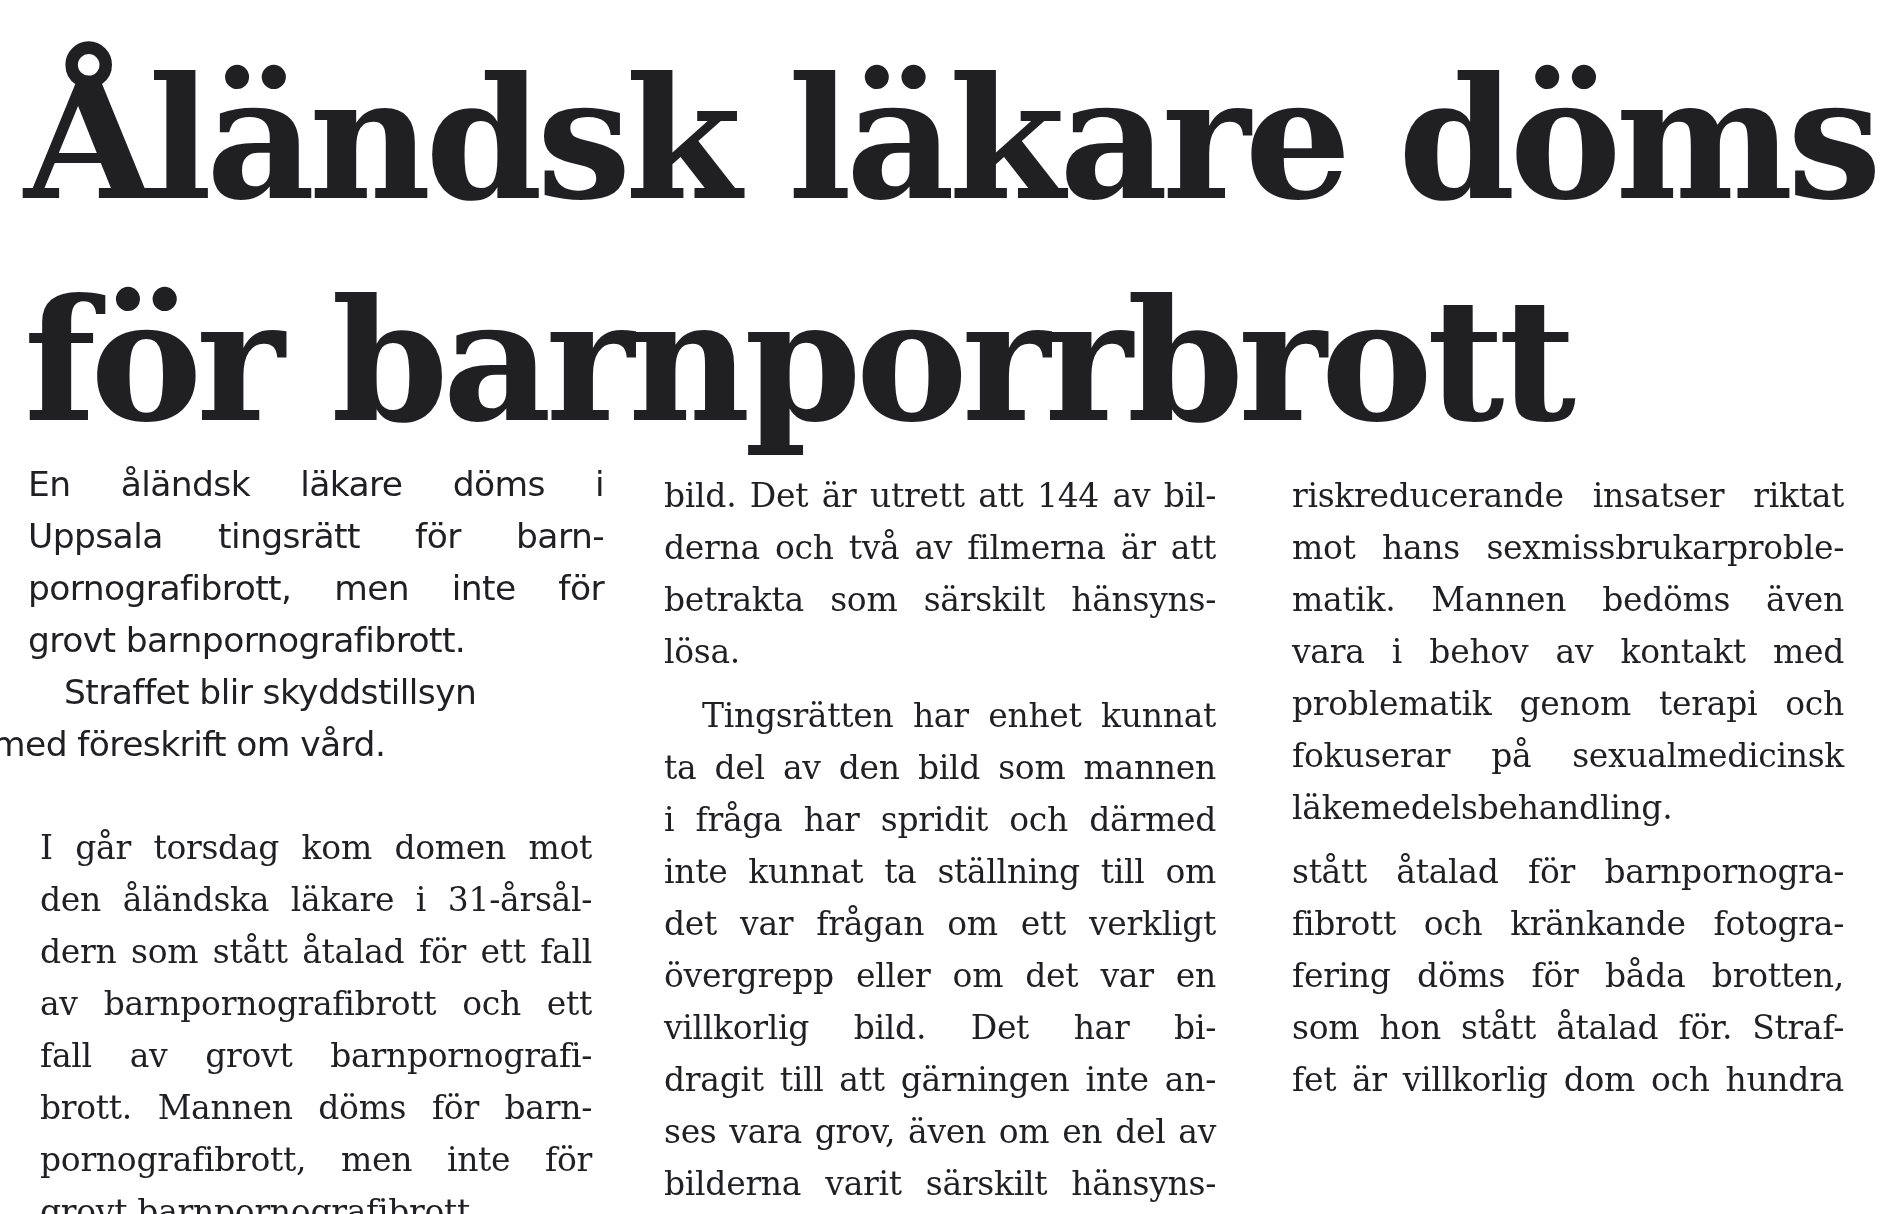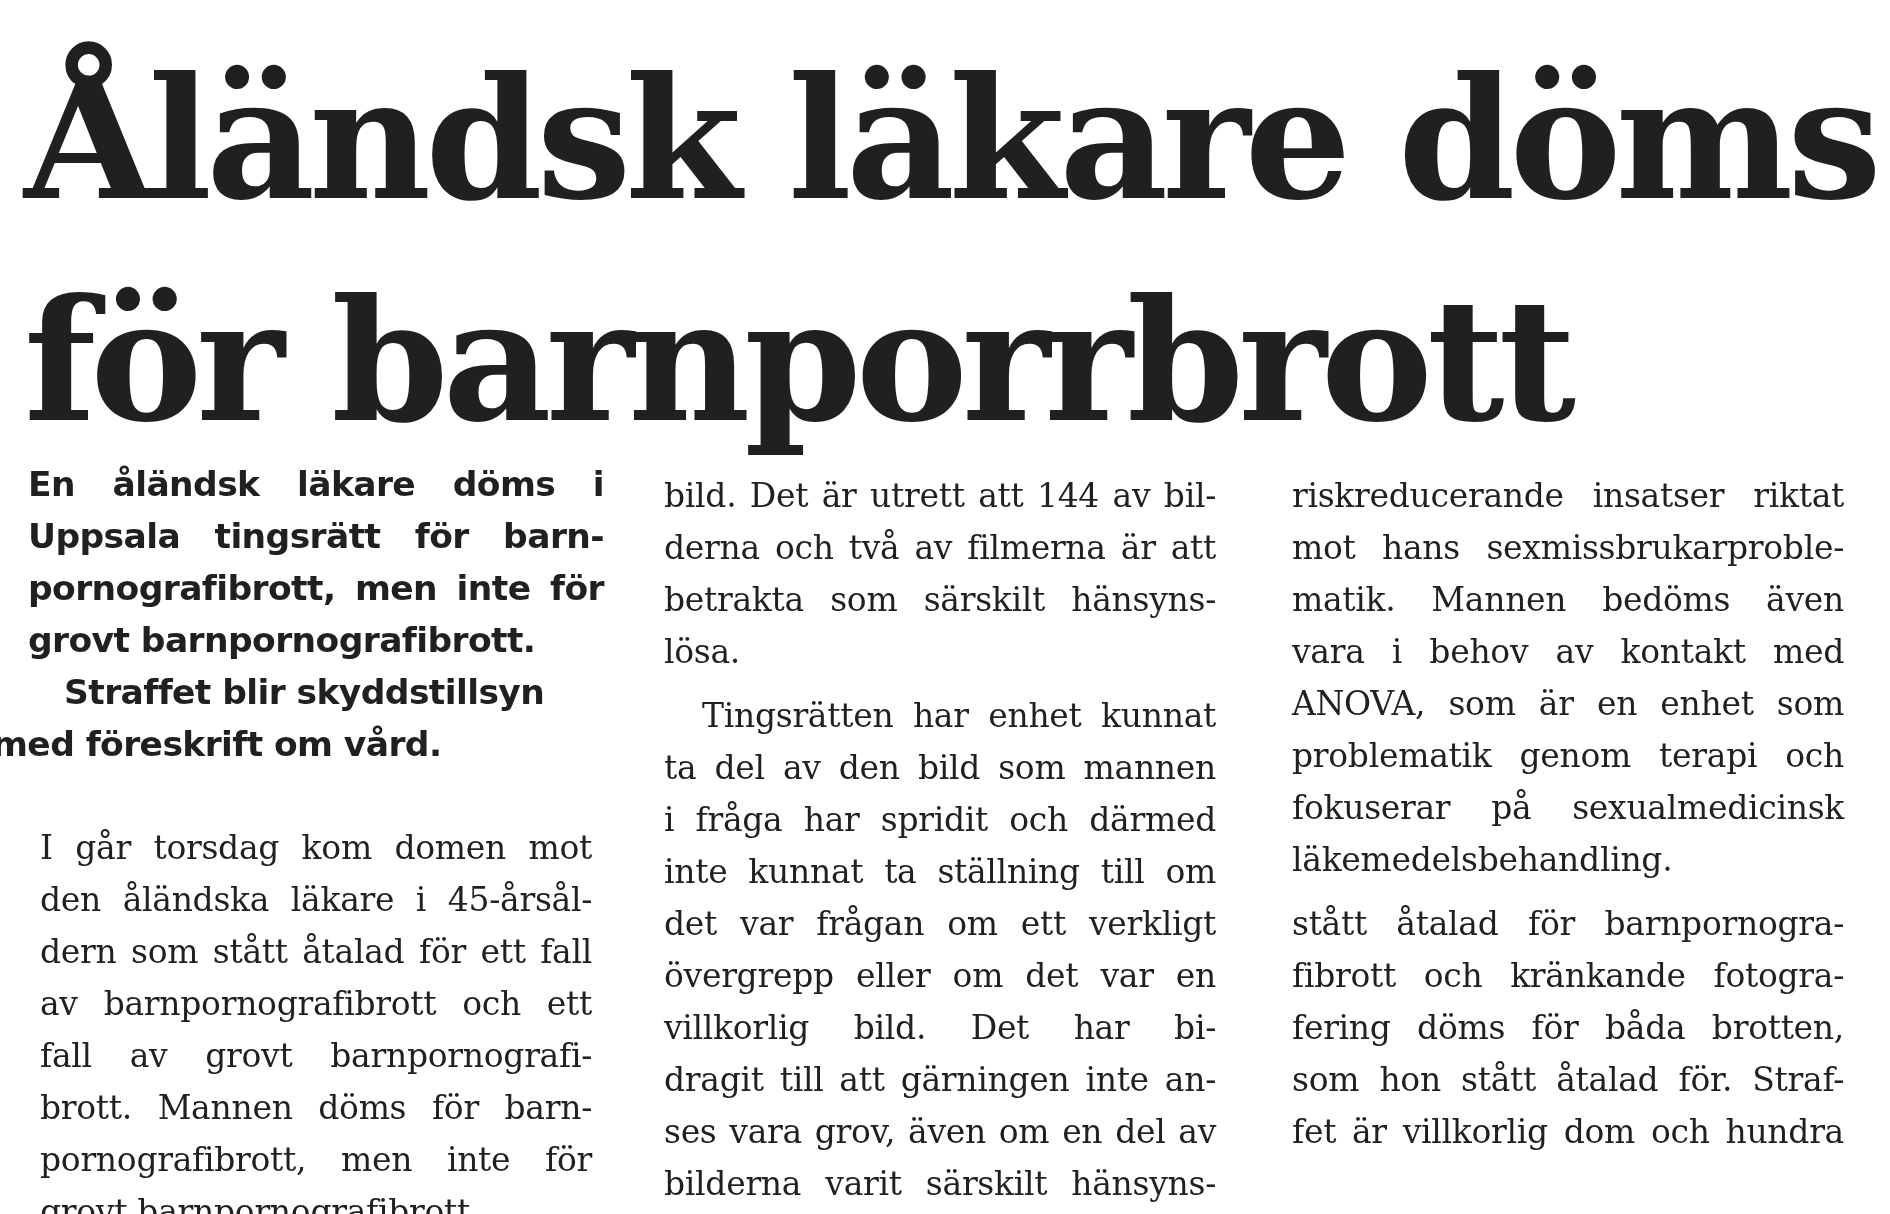--- a/index.html
+++ b/index.html
@@ -31,21 +31,21 @@
   .col {
     position: absolute;
     top: 458px;
     width: 576px;
   }
   .col1 { left: 28px; }
   .col2 { left: 652px; }
   .col3 { left: 1280px; }
   .lead {
     font-family: "DejaVu Sans", sans-serif;
-    font-weight: bold;
+    font-weight: normal;
     font-size: 34.5px;
     line-height: 52px;
     letter-spacing: -0.6px;
     margin: 0;
     color: #201f22;
   }
   .lead p { margin: 0; }
   .lead p.indent { text-indent: 36px; }
   .body {
     font-family: "DejaVu Serif", serif;
@@ -88,21 +88,21 @@
         <span class="line last">grovt barnpornografibrott.</span>
       </p>
       <p class="indent">
         <span class="line last" style="padding-left:36px;text-indent:0">Straffet blir skyddstillsyn</span>
         <span class="line last" style="text-indent:0;margin-left:-36px">med föreskrift om vård.</span>
       </p>
     </div>
     <div class="body">
       <p>
         <span class="line">I går torsdag kom domen mot</span>
-        <span class="line">den åländska läkare i 45-årsål-</span>
+        <span class="line">den åländska läkare i 31-årsål-</span>
         <span class="line">dern som stått åtalad för ett fall</span>
         <span class="line">av barnpornografibrott och ett</span>
         <span class="line">fall av grovt barnpornografi-</span>
         <span class="line">brott. Mannen döms för barn-</span>
         <span class="line">pornografibrott, men inte för</span>
         <span class="line last">grovt barnpornografibrott.</span>
       </p>
     </div>
   </div>
 
@@ -130,21 +130,20 @@
     </div>
   </div>
 
   <div class="col col3">
     <div class="body">
       <p>
         <span class="line">riskreducerande insatser riktat</span>
         <span class="line">mot hans sexmissbrukarproble-</span>
         <span class="line">matik. Mannen bedöms även</span>
         <span class="line">vara i behov av kontakt med</span>
-        <span class="line">ANOVA, som är en enhet som</span>
         <span class="line">problematik genom terapi och</span>
         <span class="line">fokuserar på sexualmedicinsk</span>
         <span class="line last">läkemedelsbehandling.</span>
       </p>
       <p>
         <span class="line">stått åtalad för barnpornogra-</span>
         <span class="line">fibrott och kränkande fotogra-</span>
         <span class="line">fering döms för båda brotten,</span>
         <span class="line">som hon stått åtalad för. Straf-</span>
         <span class="line">fet är villkorlig dom och hundra</span>

